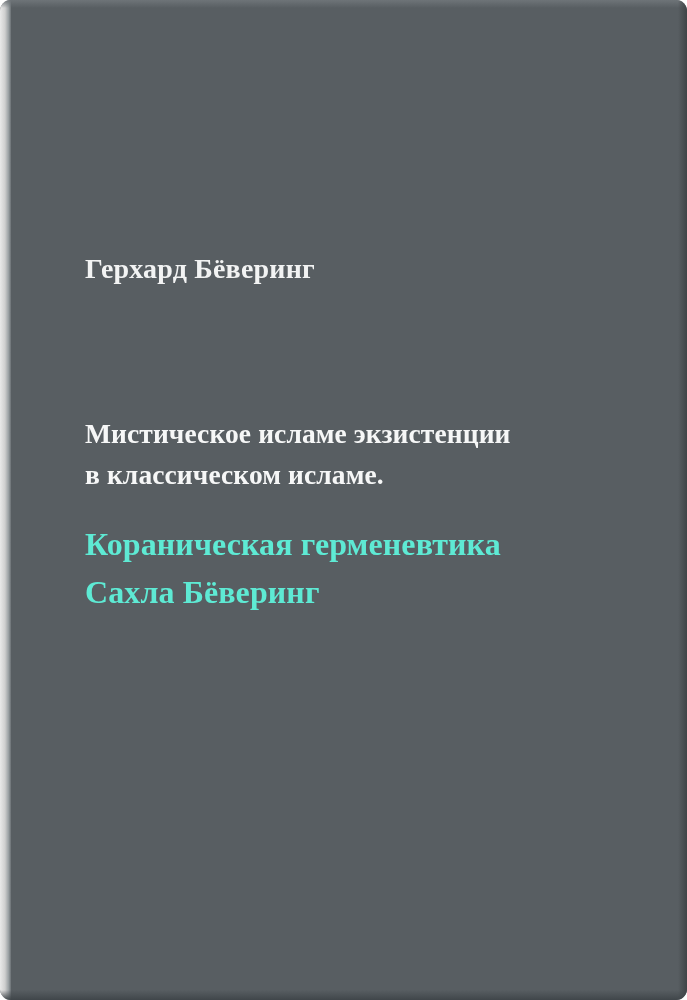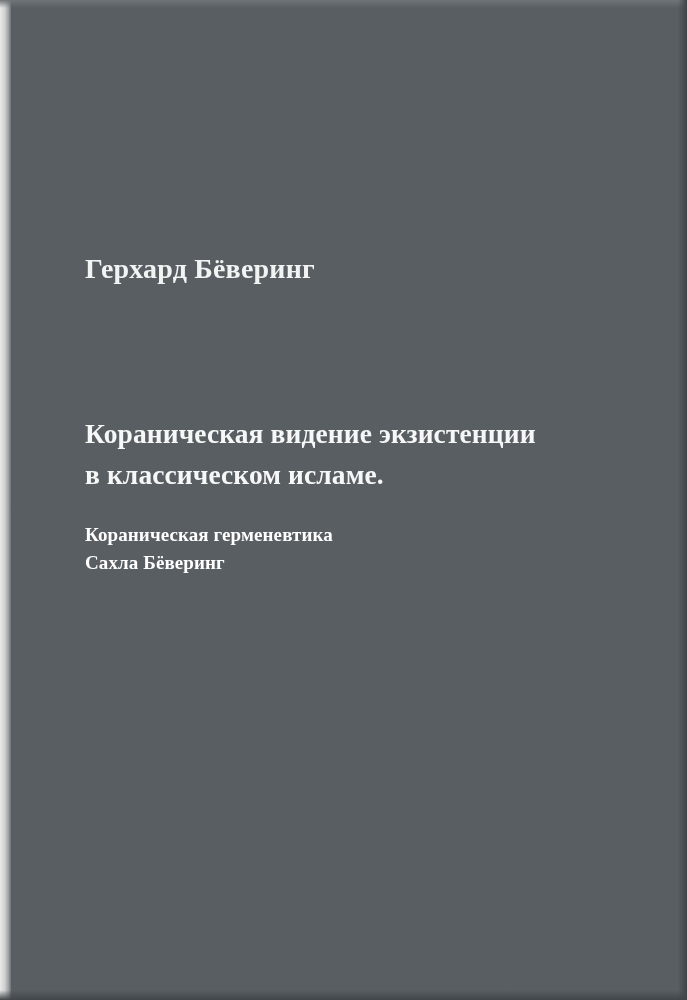--- a/index.html
+++ b/index.html
@@ -12,20 +12,21 @@
     height: 1000px;
     font-family: "Liberation Serif", serif;
   }
   .book-cover {
     position: relative;
     width: 687px;
     height: 1000px;
     background: #585e62;
     box-sizing: border-box;
     overflow: hidden;
+    border-radius: 11px;
   }
   
   .spine-edge {
     position: absolute;
     left: 0;
     top: 0;
     width: 11px;
     height: 100%;
     background: linear-gradient(to right, #e9e9e9 0%, #cfcfcf 45%, #9aa0a3 78%, #6a7074 100%);
   }
@@ -80,22 +81,22 @@
   }
   .title-main {
     color: #f6f7f7;
     font-size: 27.5px;
     font-weight: bold;
     line-height: 1.48;
     margin: 0;
     letter-spacing: 0.1px;
   }
   .title-sub {
-    color: #ffffff;
-    font-size: 19px;
+    color: #5eead4;
+    font-size: 32px;
     font-weight: bold;
     line-height: 1.48;
     margin: 0;
     margin-top: 26px;
     letter-spacing: 0.1px;
   }
   .title-line {
     display: block;
     white-space: nowrap;
   }
@@ -108,21 +109,21 @@
   <div class="edge-shadow-top"></div>
   <div class="edge-shadow-right"></div>
   <div class="edge-shadow-bottom"></div>
 
   <div class="cover-text">
 
     <div class="author">Герхард Бёверинг</div>
 
     <div class="title-block">
       <div class="title-main">
-        <span class="title-line">Кораническая видение экзистенции</span>
+        <span class="title-line">Мистическое исламе экзистенции</span>
         <span class="title-line">в классическом исламе.</span>
       </div>
       <div class="title-sub">
         <span class="title-line">Кораническая герменевтика</span>
         <span class="title-line">Сахла Бёверинг</span>
       </div>
     </div>
 
   </div>
 </div>

